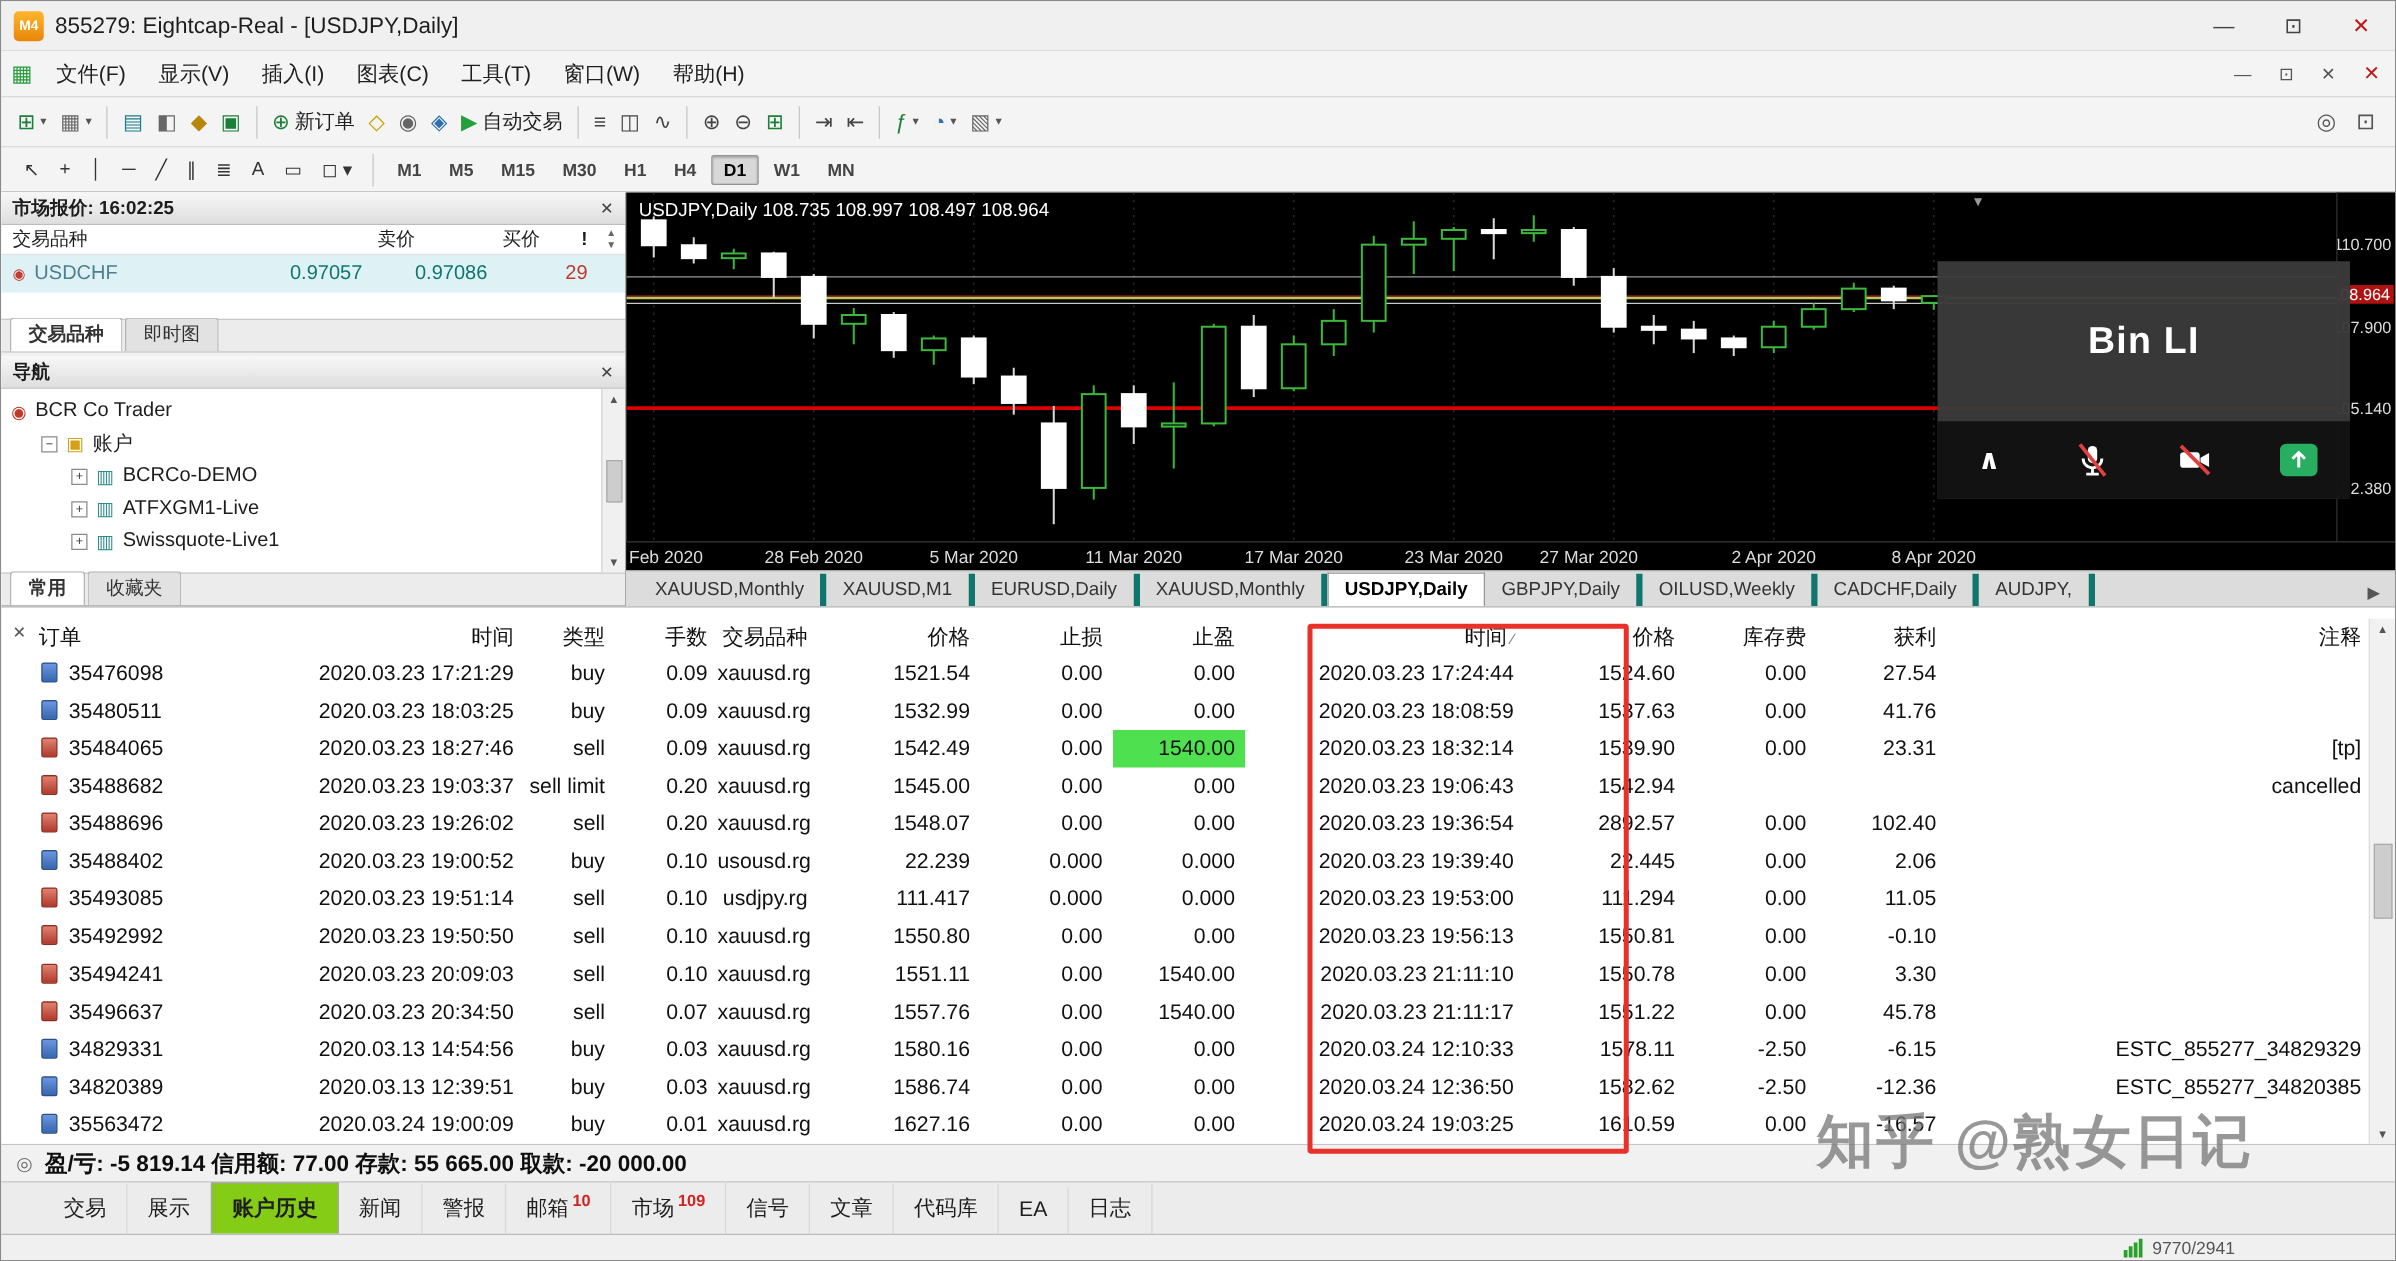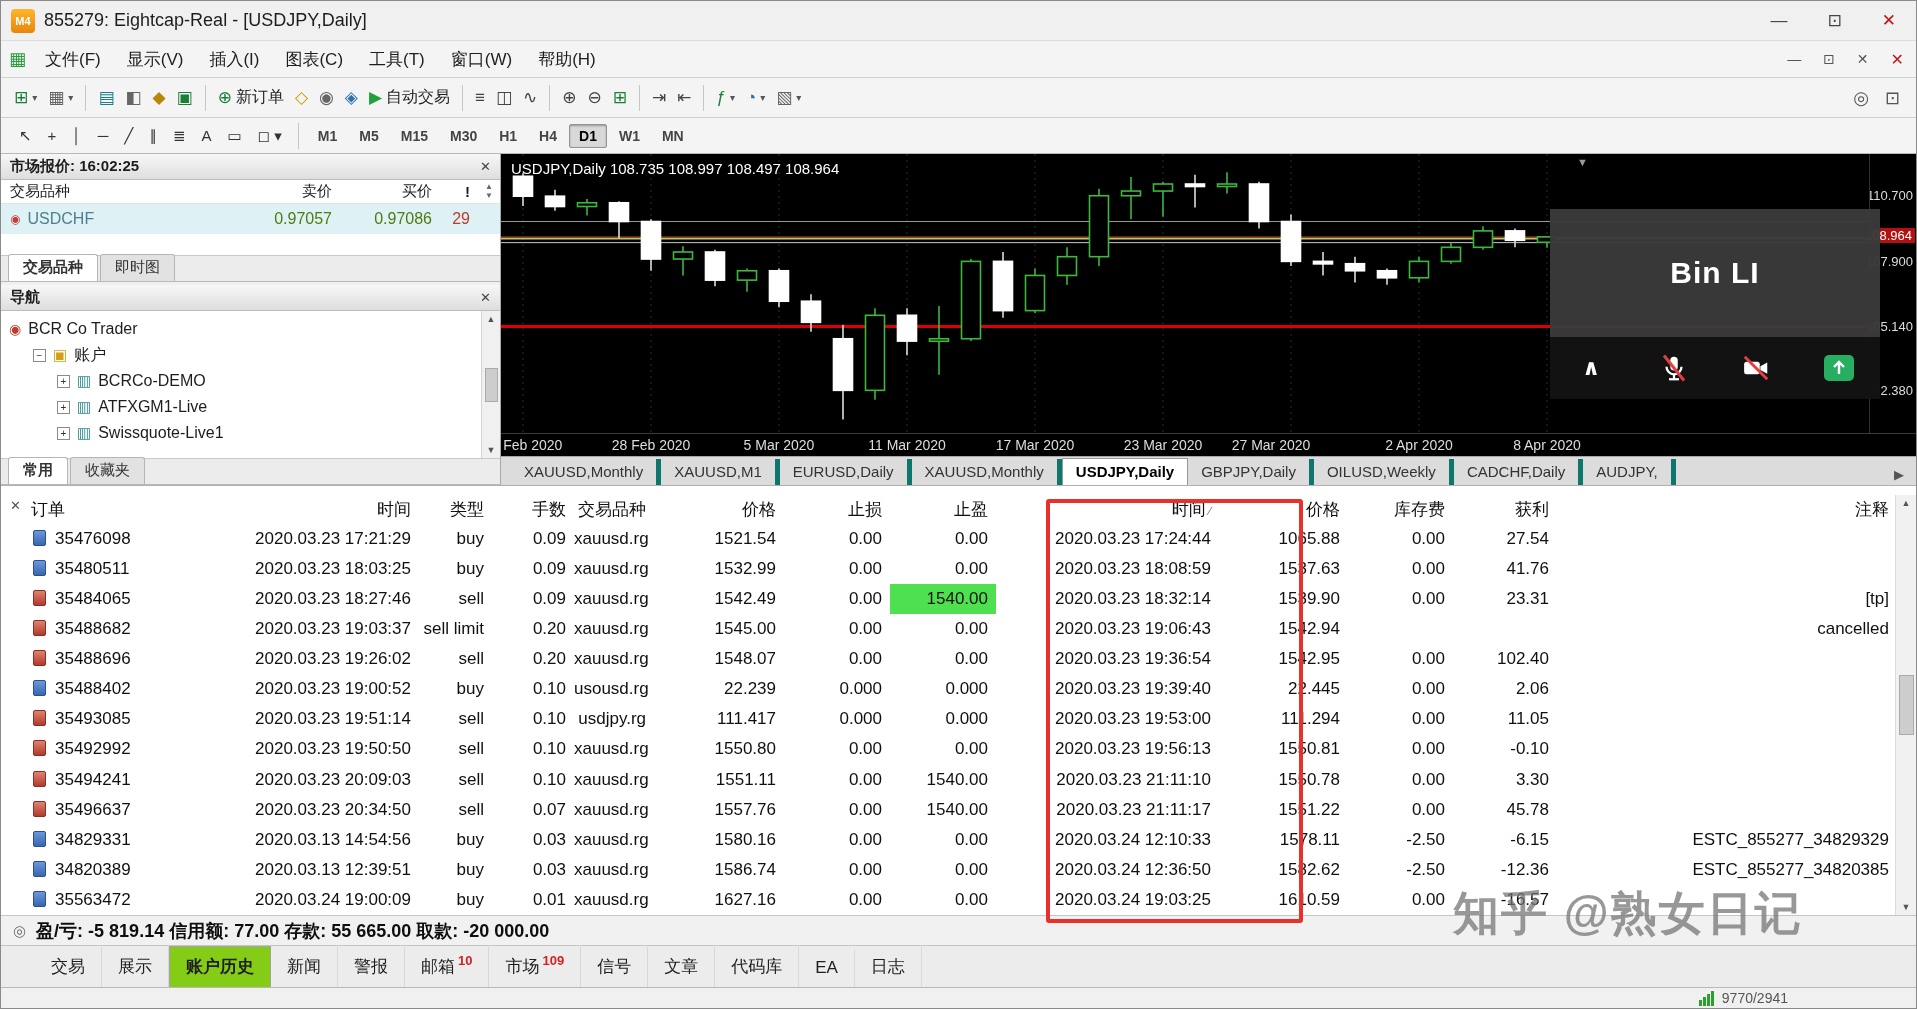--- a/index.html
+++ b/index.html
@@ -36,21 +36,21 @@
   .ptitle{height:26px;background:linear-gradient(#f7f7f7,#dedede);border-bottom:1px solid #bdbdbd;display:flex;align-items:center;padding:0 9px;font-size:15px;font-weight:bold;color:#1d1d1d;flex:none}
   .pclose{margin-left:auto;color:#444;font-size:13px}
   .mw-header{display:flex;height:24px;align-items:center;border-bottom:1px solid #e3e3e3;font-size:15px;color:#1d1d1d}
   .mwc-sym{flex:1;padding-left:9px}
   .mwc-sell,.mwc-buy{width:100px;text-align:right}
   .mwc-ex{width:46px;text-align:right;padding-right:8px;font-weight:bold}
   .mwc-scroll{width:22px;display:flex;flex-direction:column;align-items:center;font-size:8px;color:#666;line-height:1.1}
   .mw-row{display:flex;height:30px;align-items:center;background:#def1f5;font-size:16px}
   .sym-ico{color:#c43b2f;margin:0 7px 0 9px;font-size:12px}
   .mw-sym{flex:1;color:#4d7f8e}
-  .mw-sell,.mw-buy{width:100px;text-align:right;color:#4d7c0f}
+  .mw-sell,.mw-buy{width:100px;text-align:left;color:#0f766e}
   .mw-spread{width:46px;text-align:right;padding-right:8px;color:#c0392b}
   .mw-pad{width:22px}
   .ptabs{margin-top:auto;height:26px;background:#ececec;border-top:1px solid #c9c9c9;display:flex;align-items:flex-end;padding-left:7px;gap:2px;font-size:15px;flex:none}
   .ptab{padding:3px 14px 4px;border:1px solid #b5b5b5;border-bottom:none;background:#e2e2e2;color:#333;border-radius:3px 3px 0 0}
   .ptab.active{background:#fff;font-weight:bold}
   .tree{flex:1;position:relative;padding:5px 0 0 8px;font-size:16px;color:#1d1d1d;overflow:hidden}
   .titem{display:flex;align-items:center;height:26px;gap:7px}
   .ind1{padding-left:24px}
   .ind2{padding-left:48px}
   .texp{width:13px;height:13px;border:1px solid #8a8a8a;display:flex;align-items:center;justify-content:center;font-size:10px;color:#333;background:#fff;flex:none}
@@ -491,21 +491,21 @@
         <tr>
           <td class="l c-order"><span class="doc"></span>35476098</td>
           <td>2020.03.23 17:21:29</td>
           <td>buy</td>
           <td>0.09</td>
           <td>xauusd.rg</td>
           <td>1521.54</td>
           <td>0.00</td>
           <td>0.00</td>
           <td>2020.03.23 17:24:44</td>
-          <td>1065.88</td>
+          <td>1524.60</td>
           <td>0.00</td>
           <td>27.54</td>
           <td></td>
         </tr>
         <tr>
           <td class="l c-order"><span class="doc"></span>35480511</td>
           <td>2020.03.23 18:03:25</td>
           <td>buy</td>
           <td>0.09</td>
           <td>xauusd.rg</td>
@@ -551,21 +551,21 @@
         <tr>
           <td class="l c-order"><span class="doc sell"></span>35488696</td>
           <td>2020.03.23 19:26:02</td>
           <td>sell</td>
           <td>0.20</td>
           <td>xauusd.rg</td>
           <td>1548.07</td>
           <td>0.00</td>
           <td>0.00</td>
           <td>2020.03.23 19:36:54</td>
-          <td>1542.95</td>
+          <td>2892.57</td>
           <td>0.00</td>
           <td>102.40</td>
           <td></td>
         </tr>
         <tr>
           <td class="l c-order"><span class="doc"></span>35488402</td>
           <td>2020.03.23 19:00:52</td>
           <td>buy</td>
           <td>0.10</td>
           <td>usousd.rg</td>

